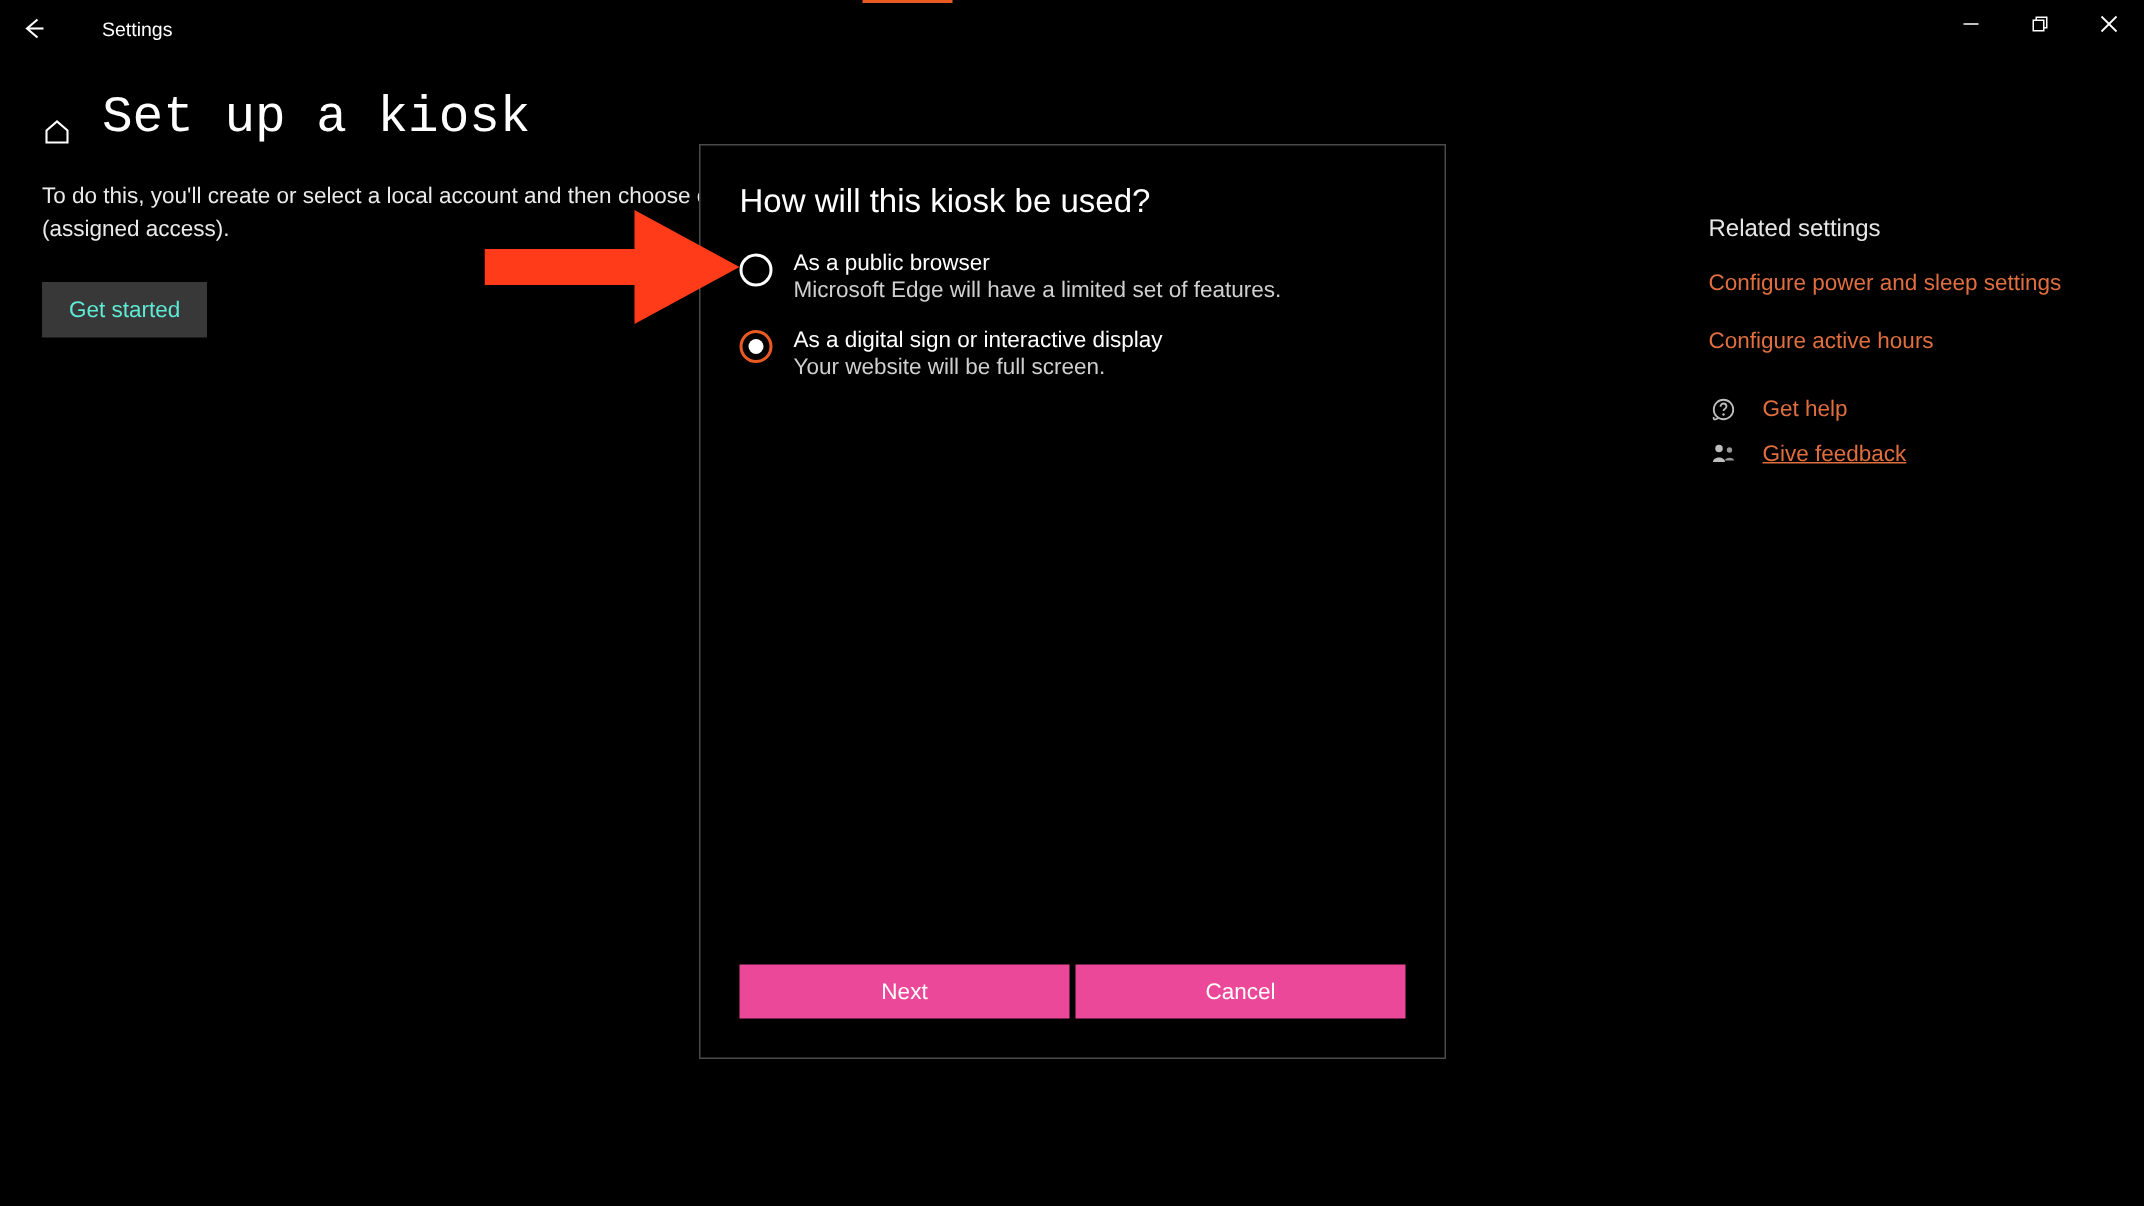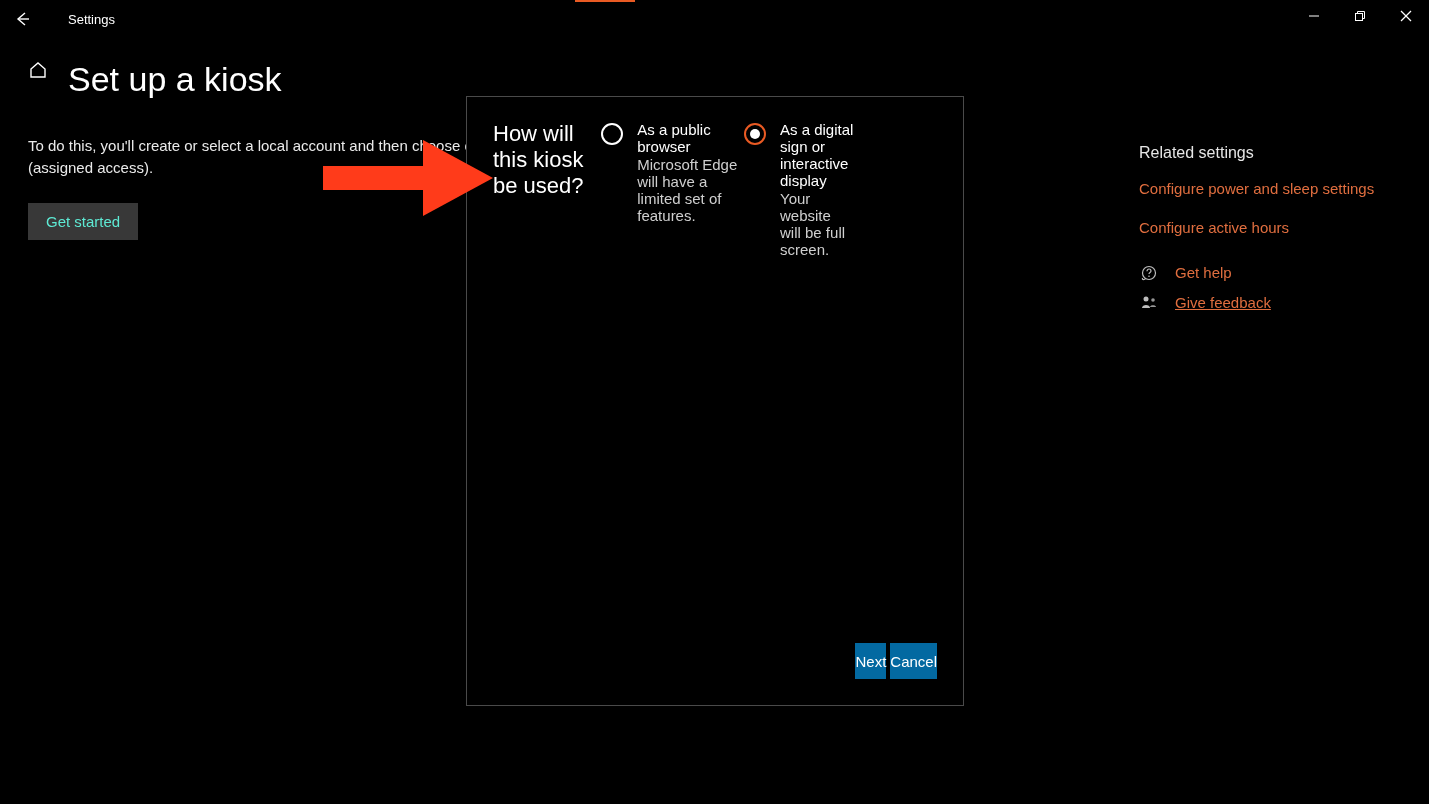--- a/index.html
+++ b/index.html
@@ -60,23 +60,24 @@
     .page {
       padding: 22px 28px;
       display: flex;
     }
     .page-main {
       flex: 1;
       max-width: 1100px;
     }
     .page-header-row {
       display: flex;
-      align-items: flex-start;
+      align-items: flex-end;
       gap: 20px;
-      margin-bottom: 36px;
+      margin-bottom: 22px;
+      font-family: Liberation Mono, monospace;
     }
     .home-icon {
       width: 20px; height: 20px;
       display: inline-block;
     }
     .page-title {
       font-size: 34px;
       font-weight: 400;
     }
     .page-desc {
@@ -134,21 +135,21 @@
     .dialog {
       position: absolute;
       left: 466px;
       top: 96px;
       width: 498px;
       height: 610px;
       background: #000000;
       border: 1px solid #4a4a4a;
       padding: 24px 26px 26px 26px;
       display: flex;
-      flex-direction: row;
+      flex-direction: column;
     }
     .dialog-title {
       font-size: 22px;
       font-weight: 400;
       margin-bottom: 20px;
     }
     .radio-row {
       display: flex;
       align-items: flex-start;
       gap: 14px;
@@ -186,21 +187,21 @@
       margin-top: 1px;
     }
     .dialog-buttons {
       margin-top: auto;
       display: flex;
       gap: 4px;
     }
     .dialog-buttons button {
       flex: 1;
       height: 36px;
-      background: #0369a1;
+      background: #ec4899;
       border: none;
       color: #ffffff;
       font-size: 15px;
       cursor: pointer;
     }
     
     .arrow {
       position: absolute;
       left: 323px;
       top: 140px;

